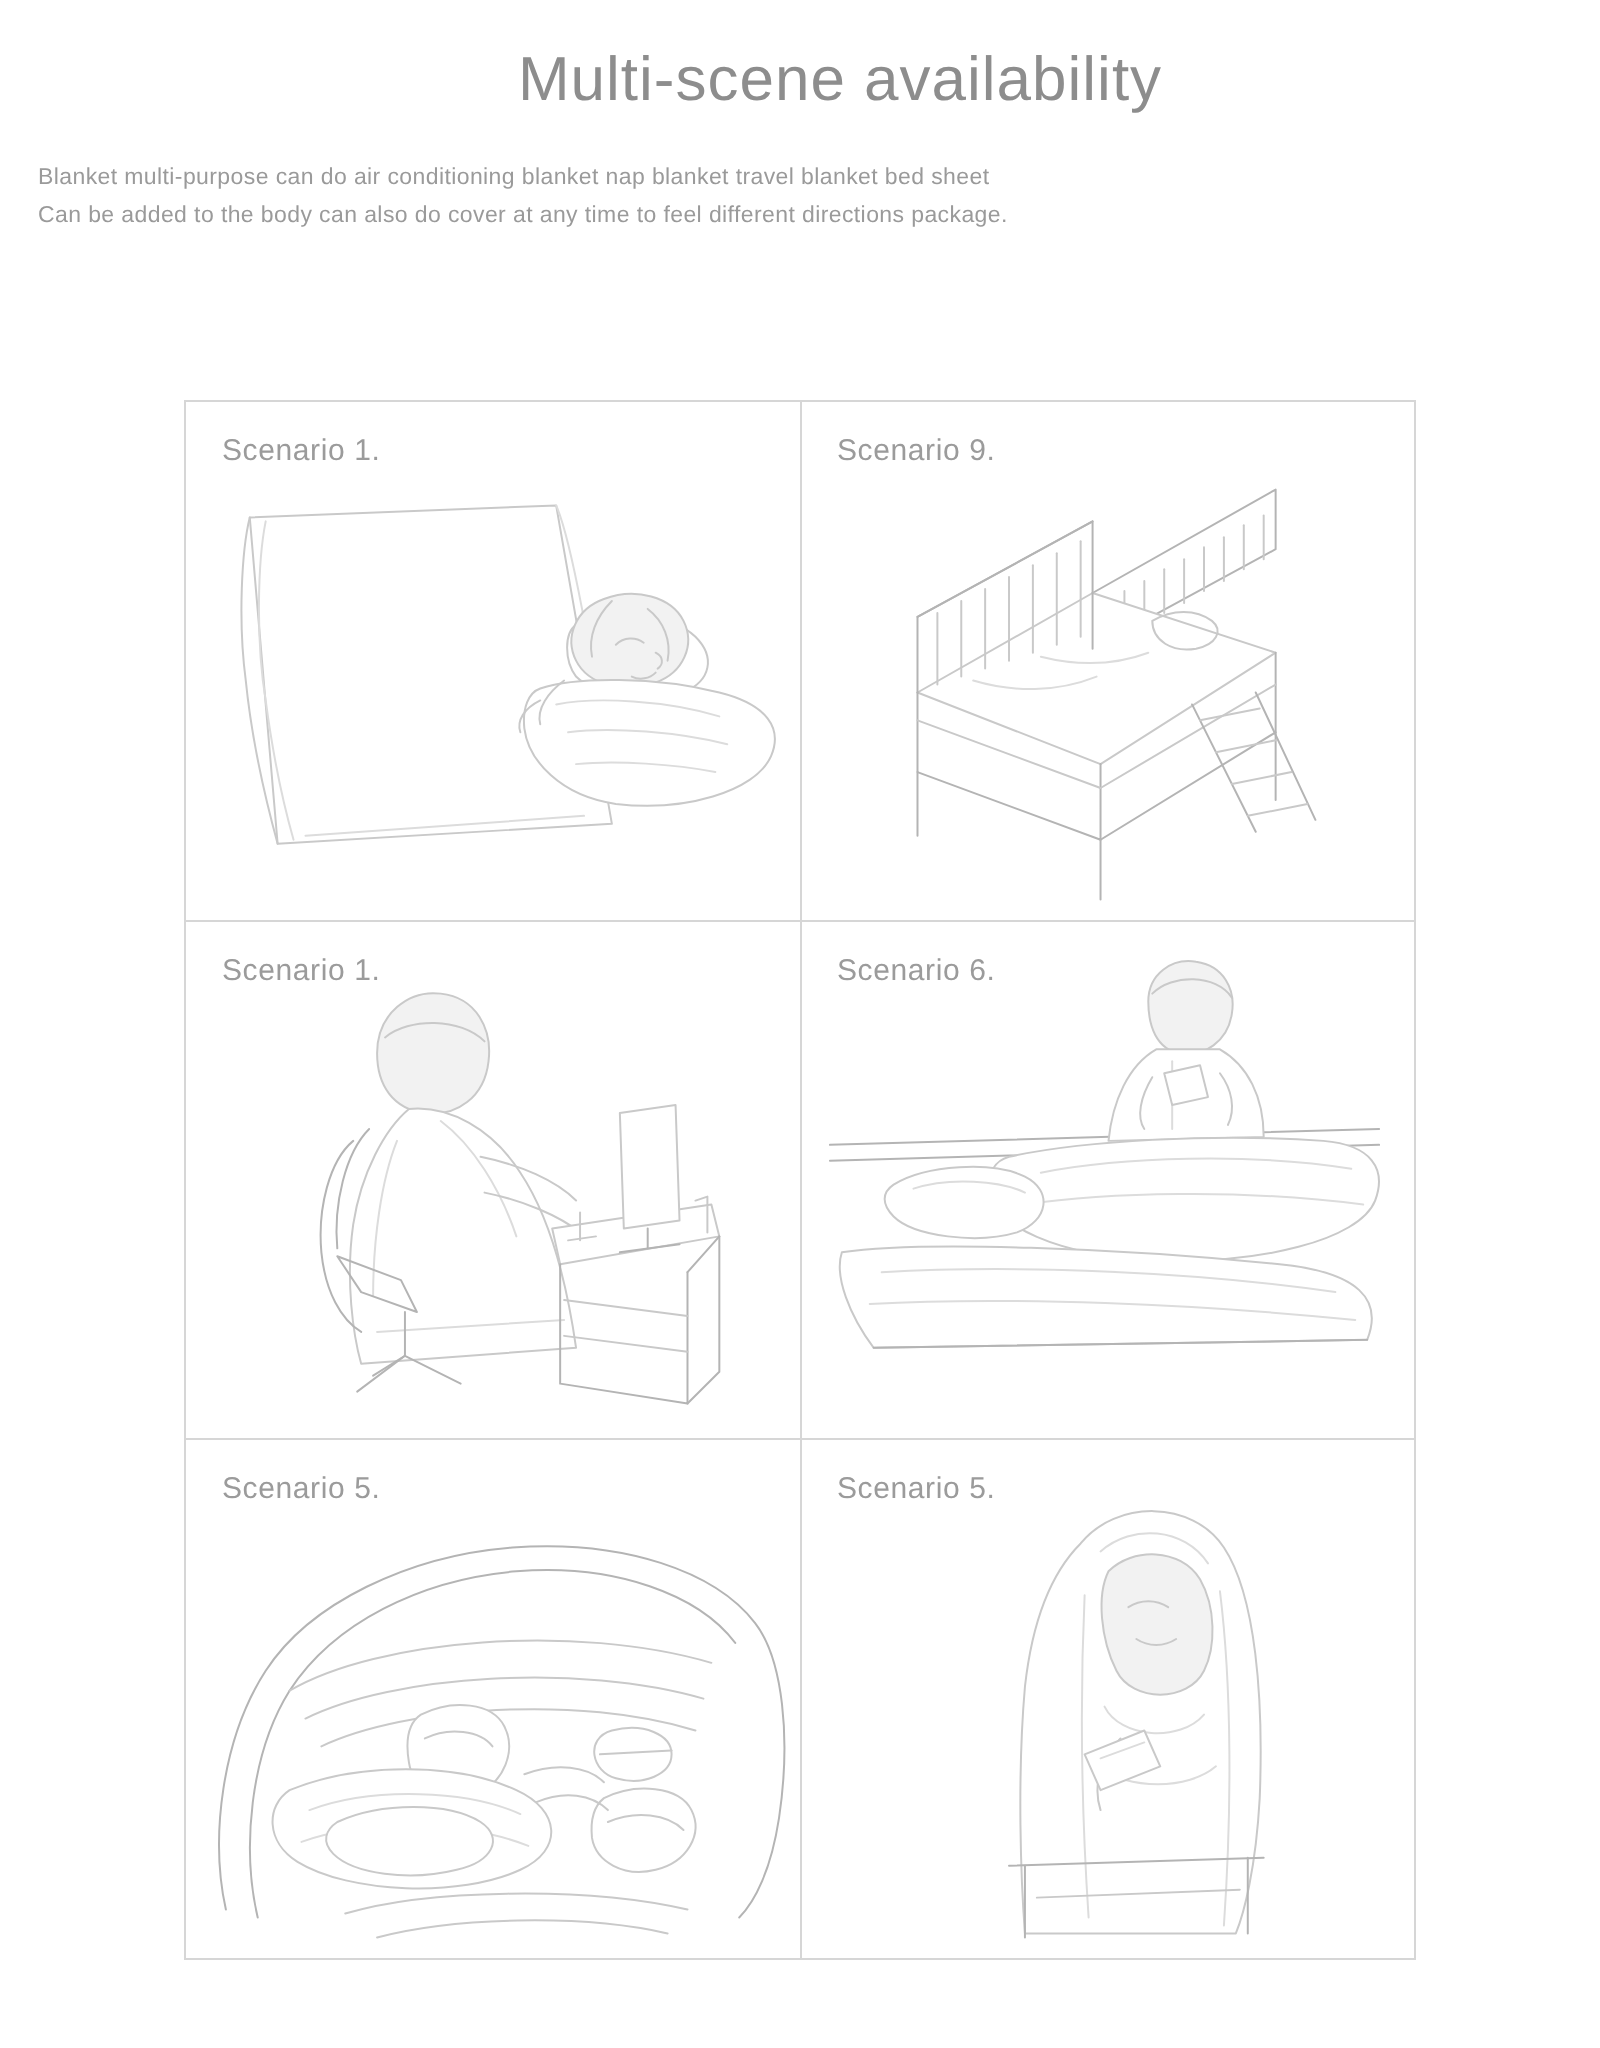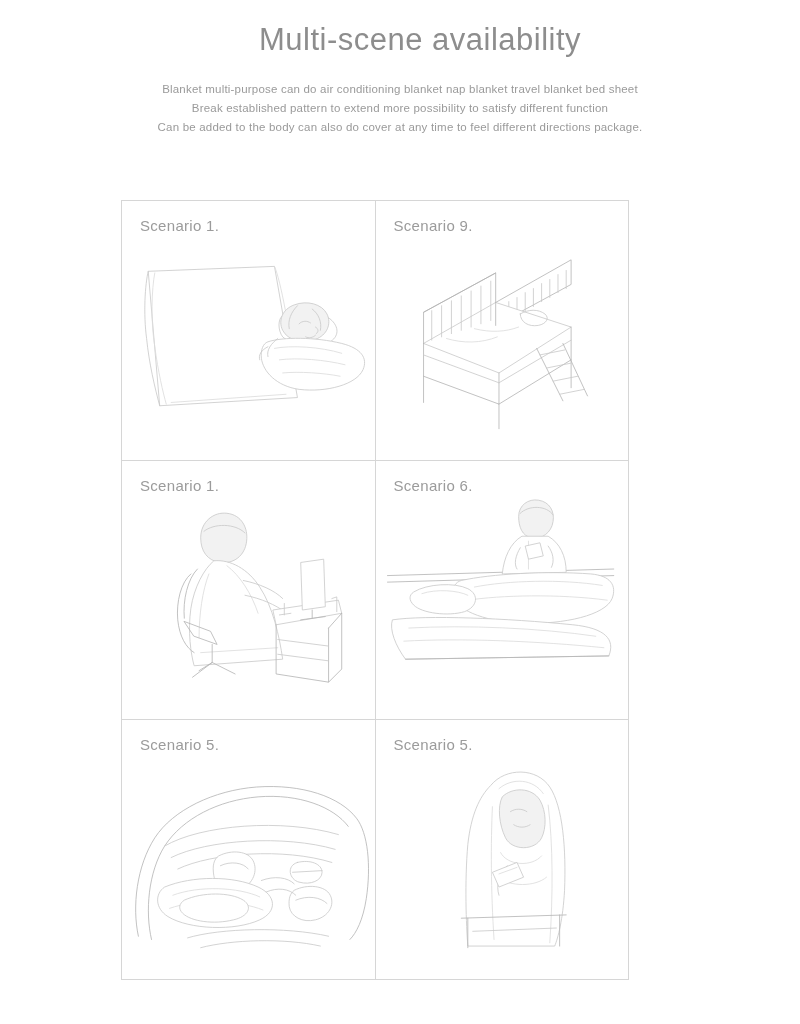--- a/index.html
+++ b/index.html
@@ -25,41 +25,41 @@
     font-size: 31px;
     font-weight: 400;
     color: #8d8d8d;
     letter-spacing: 0.5px;
     margin: 0;
     padding-top: 22px;
     padding-left: 40px;
   }
   .subtitles {
     margin-top: 22px;
-    text-align: center;
+    text-align: left;
+    margin-left: 19px;
   }
   .subtitle-line {
     font-size: 11.5px;
     color: #9a9a9a;
     line-height: 19px;
     letter-spacing: 0.2px;
   }
   .grid {
     position: absolute;
     left: 92px;
     top: 200px;
-    width: 508px;
+    width: 616px;
     height: 780px;
     display: grid;
     grid-template-columns: 1fr 1fr;
     grid-template-rows: 1fr 1fr 1fr;
     border-top: 1px solid #d6d6d6;
     border-left: 1px solid #d6d6d6;
     box-sizing: border-box;
-    margin-left: 29px;
   }
   .cell {
     border-right: 1px solid #d6d6d6;
     border-bottom: 1px solid #d6d6d6;
     position: relative;
     box-sizing: border-box;
     overflow: hidden;
   }
   .cell-label {
     position: absolute;
@@ -117,21 +117,20 @@
 </style>
 </head>
 <body>
 
 <div class="page">
 
   <h1 class="title">Multi-scene availability</h1>
 
   <div class="subtitles">
     <div class="subtitle-line">Blanket multi-purpose can do air conditioning blanket nap blanket travel blanket bed sheet</div>
-    <div class="subtitle-line">Break established pattern to extend more possibility to satisfy different function</div>
     <div class="subtitle-line">Can be added to the body can also do cover at any time to feel different directions package.</div>
   </div>
 
   <div class="grid">
 
     <div class="cell">
       <div class="cell-label">Scenario 1.</div>
       <div class="art">
         <svg viewBox="0 0 308 260" preserveAspectRatio="xMidYMid meet">
 

